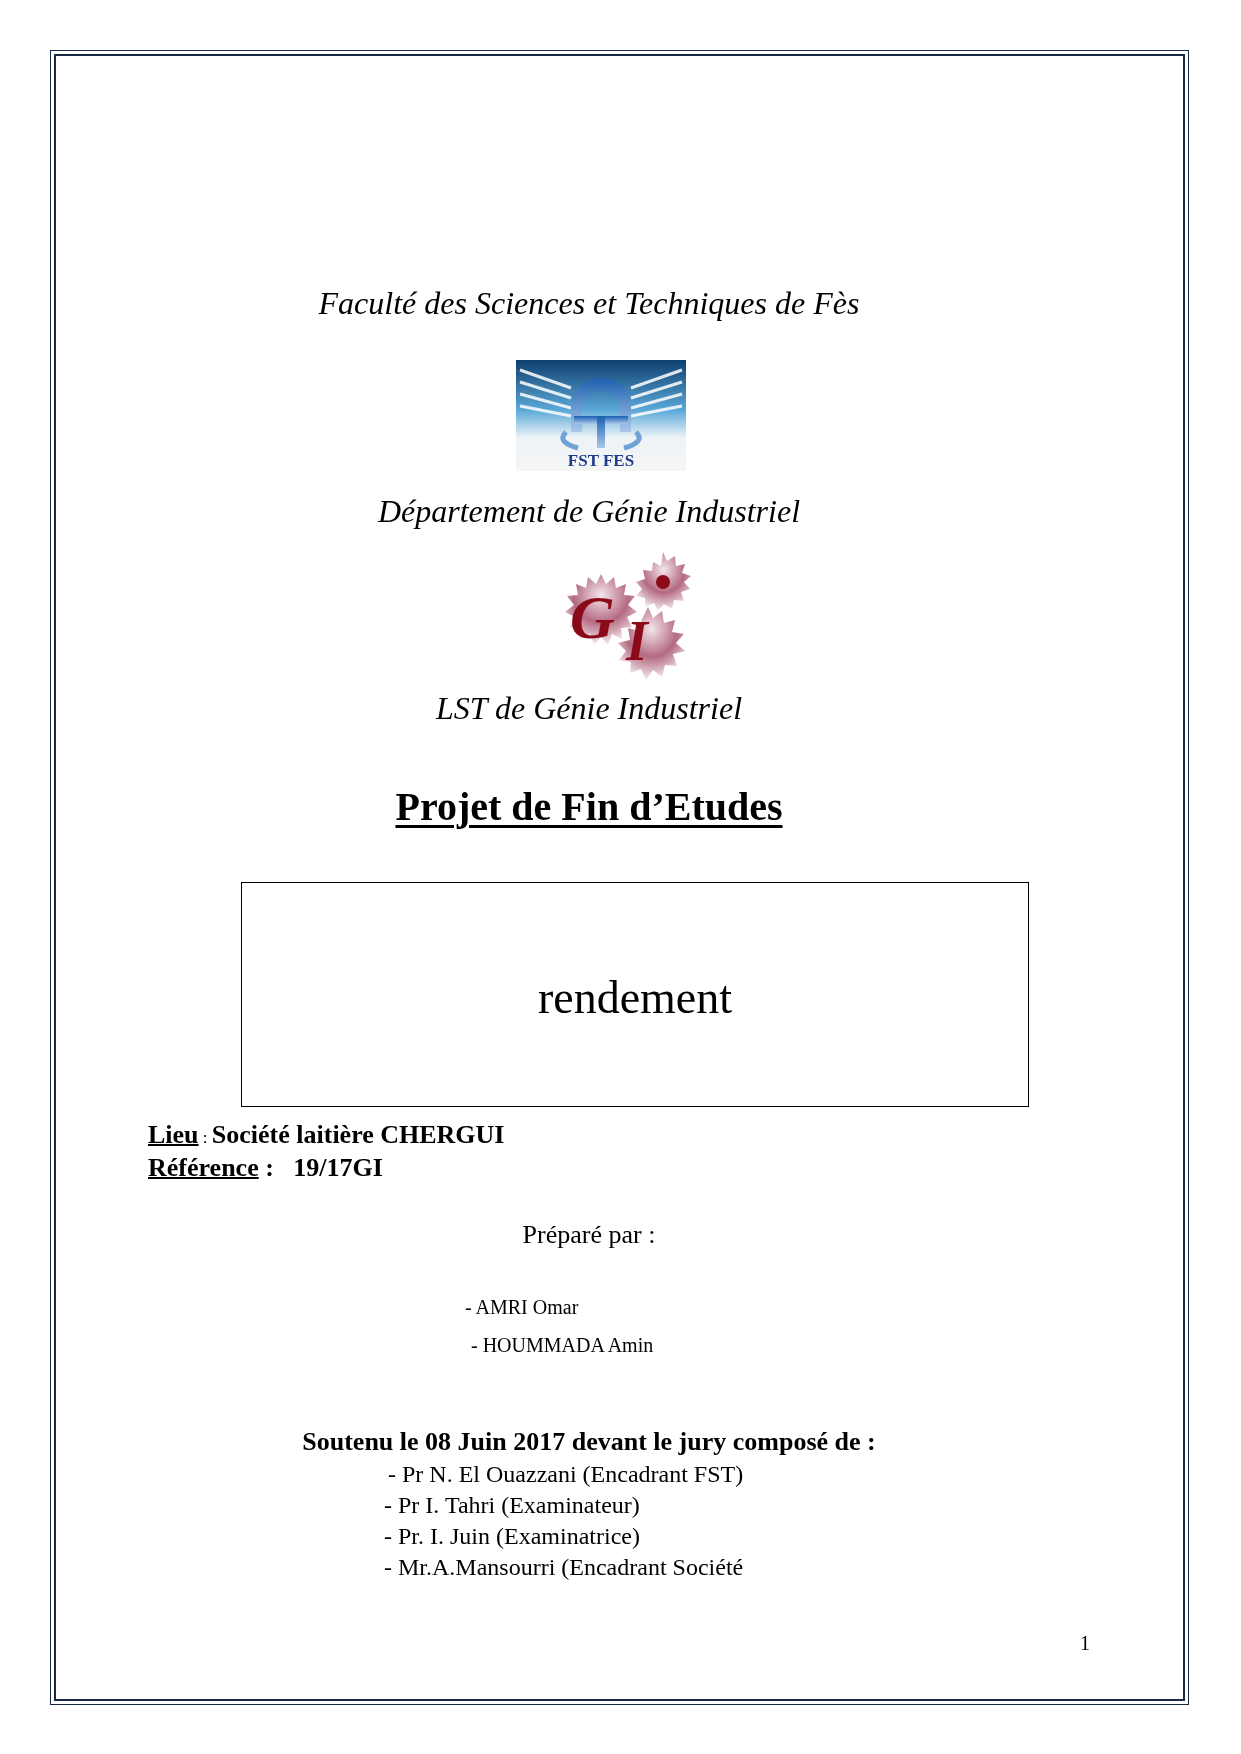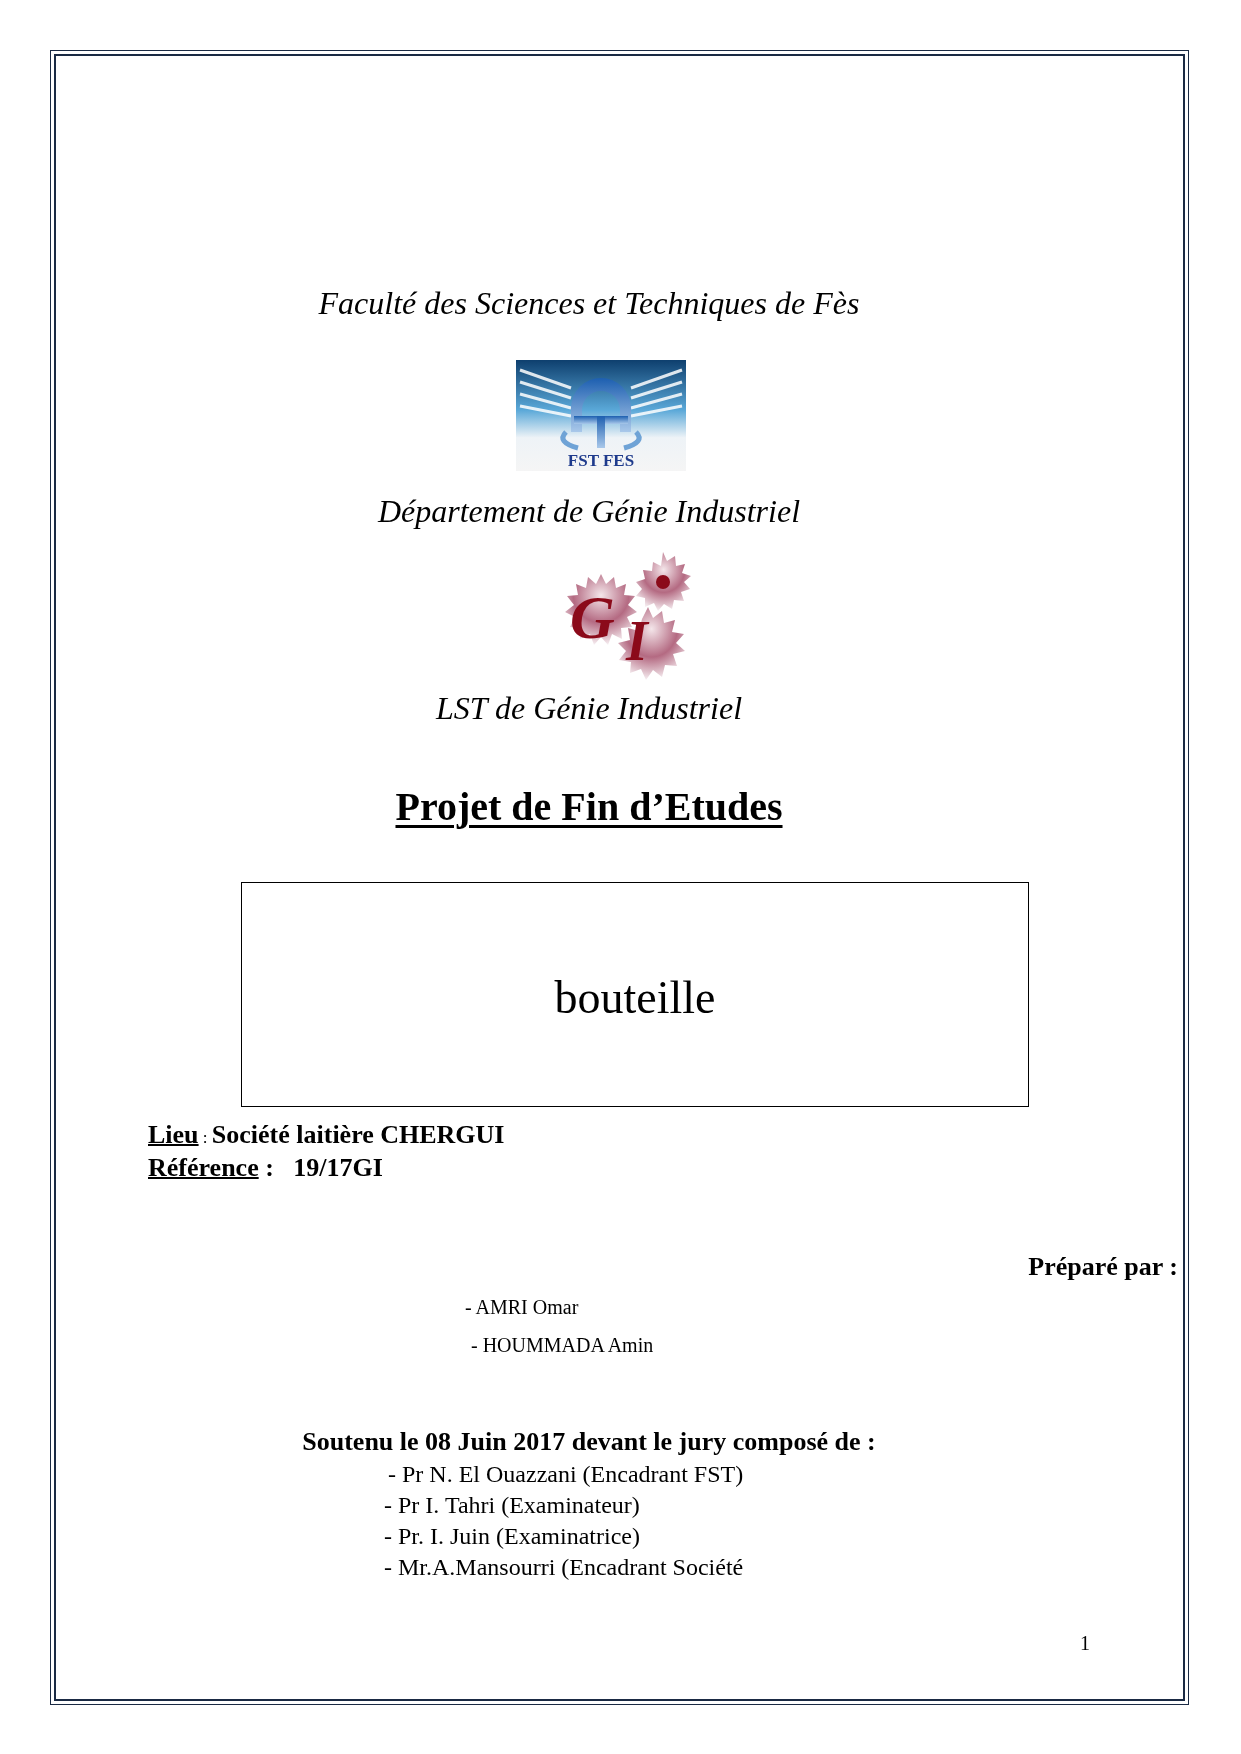--- a/index.html
+++ b/index.html
@@ -15,21 +15,21 @@
   .logo-gi { position:absolute; left:556px; top:552px; width:145px; height:130px; }
   .pfe { top:783px; font-size:40px; font-weight:bold; }
   .pfe span { text-decoration:underline; text-decoration-thickness:3px; text-underline-offset:5px; }
   .title-box { position:absolute; left:241px; top:882px; width:788px; height:225px; border:1.5px solid #000; box-sizing:border-box; display:flex; align-items:center; justify-content:center; text-align:center; }
   .title-box .t { font-size:46px; line-height:56px; padding-top:6px; }
   .meta { position:absolute; left:148px; font-weight:bold; font-size:26px; }
   .meta .lab { text-decoration:underline; text-decoration-thickness:2px;text-align:center; }
   .meta .sep { font-weight:normal; font-size:17px; }
   .lieu { top:1120px; }
   .ref { top:1153px; }
-  .prep { top:1252px; font-size:26px; font-weight:bold;text-align:right; }
+  .prep { top:1220px; font-size:26px; font-weight:normal; }
   .author { position:absolute; font-size:20px; }
   .a1 { left:465px; top:1296px; }
   .a2 { left:471px; top:1334px; }
   .sout { top:1400px; font-size:26px; font-weight:bold;margin-top:27px; }
   .jury { position:absolute; font-size:24px; }
   .j1 { left:388px; top:1461px; }
   .j2 { left:384px; top:1492px; }
   .j3 { left:384px; top:1523px; }
   .j4 { left:384px; top:1554px; }
   .pnum { position:absolute; left:1080px; top:1632px; font-size:20px; }
@@ -96,21 +96,21 @@
     <circle cx="107" cy="30" r="7" fill="#8b0a1a"></circle>
   </svg>
 </div>
 
 <div class="center ital lst">LST de Génie Industriel</div>
 
 <div class="center pfe"><span>Projet de Fin d’Etudes</span></div>
 
 <div class="title-box">
   <div class="t">
-    <div>bouteille</div>
+    <div>rendement</div>
   </div>
 </div>
 
 <div class="meta lieu">
   <span class="lab">Lieu</span><span class="sep"> : </span><span>Société laitière CHERGUI</span>
 </div>
 <div class="meta ref">
   <span class="lab">Référence</span><span style="white-space:pre"> :   </span><span>19/17GI</span>
 </div>
 

